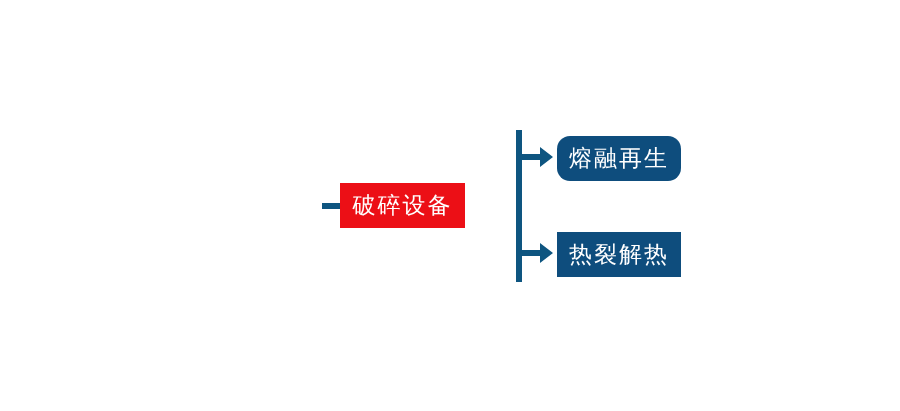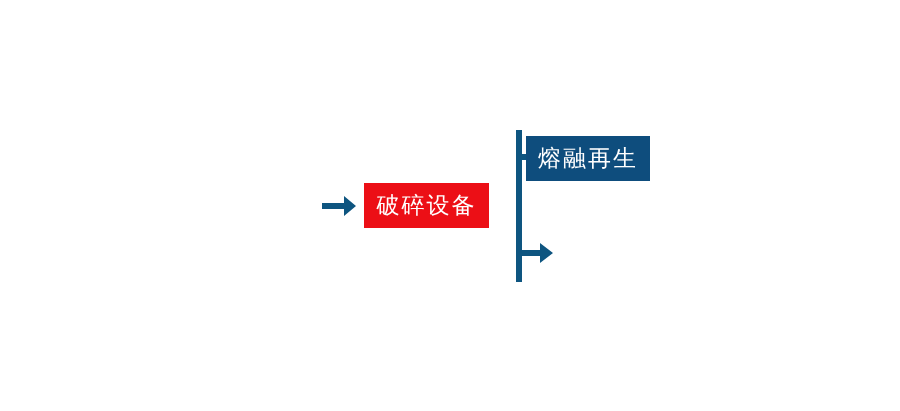--- a/index.html
+++ b/index.html
@@ -40,36 +40,37 @@
     top: 183px;
     width: 122px;
     height: 45px;
     background: #0e4d7d;
     font-size: 23px;
     border-bottom: 3px solid #e8112d;
   }
 
   
   #node-equipment {
-    left: 364px;
+    left: 340px;
     top: 183px;
     width: 125px;
     height: 45px;
     background: #ec0f16;
     font-size: 23px;
   }
 
   
   #node-output-0 {
-    left: 526px;
+    left: 557px;
     top: 136px;
     width: 124px;
     height: 45px;
     background: #0e4d7d;
     font-size: 23px;
+    border-radius: 13px;
   }
   #node-output-1 {
     left: 557px;
     top: 232px;
     width: 124px;
     height: 45px;
     background: #0e4d7d;
     font-size: 23px;
   }
 
@@ -117,14 +118,17 @@
       <path d="M14 26 H32 V19 L45 29 L32 39 V32 H14 Z" fill="#0e5580"></path>
 
       <path d="M14 122 H32 V115 L45 125 L32 135 V128 H14 Z" fill="#0e5580"></path>
     </svg>
   </div>
 
   <div class="node" id="node-output-0">
     <span>熔融再生</span>
   </div>
 
+  <div class="node" id="node-output-1">
+    <span>热裂解热</span>
+  </div>
 
 </div>
 
 </body></html>

